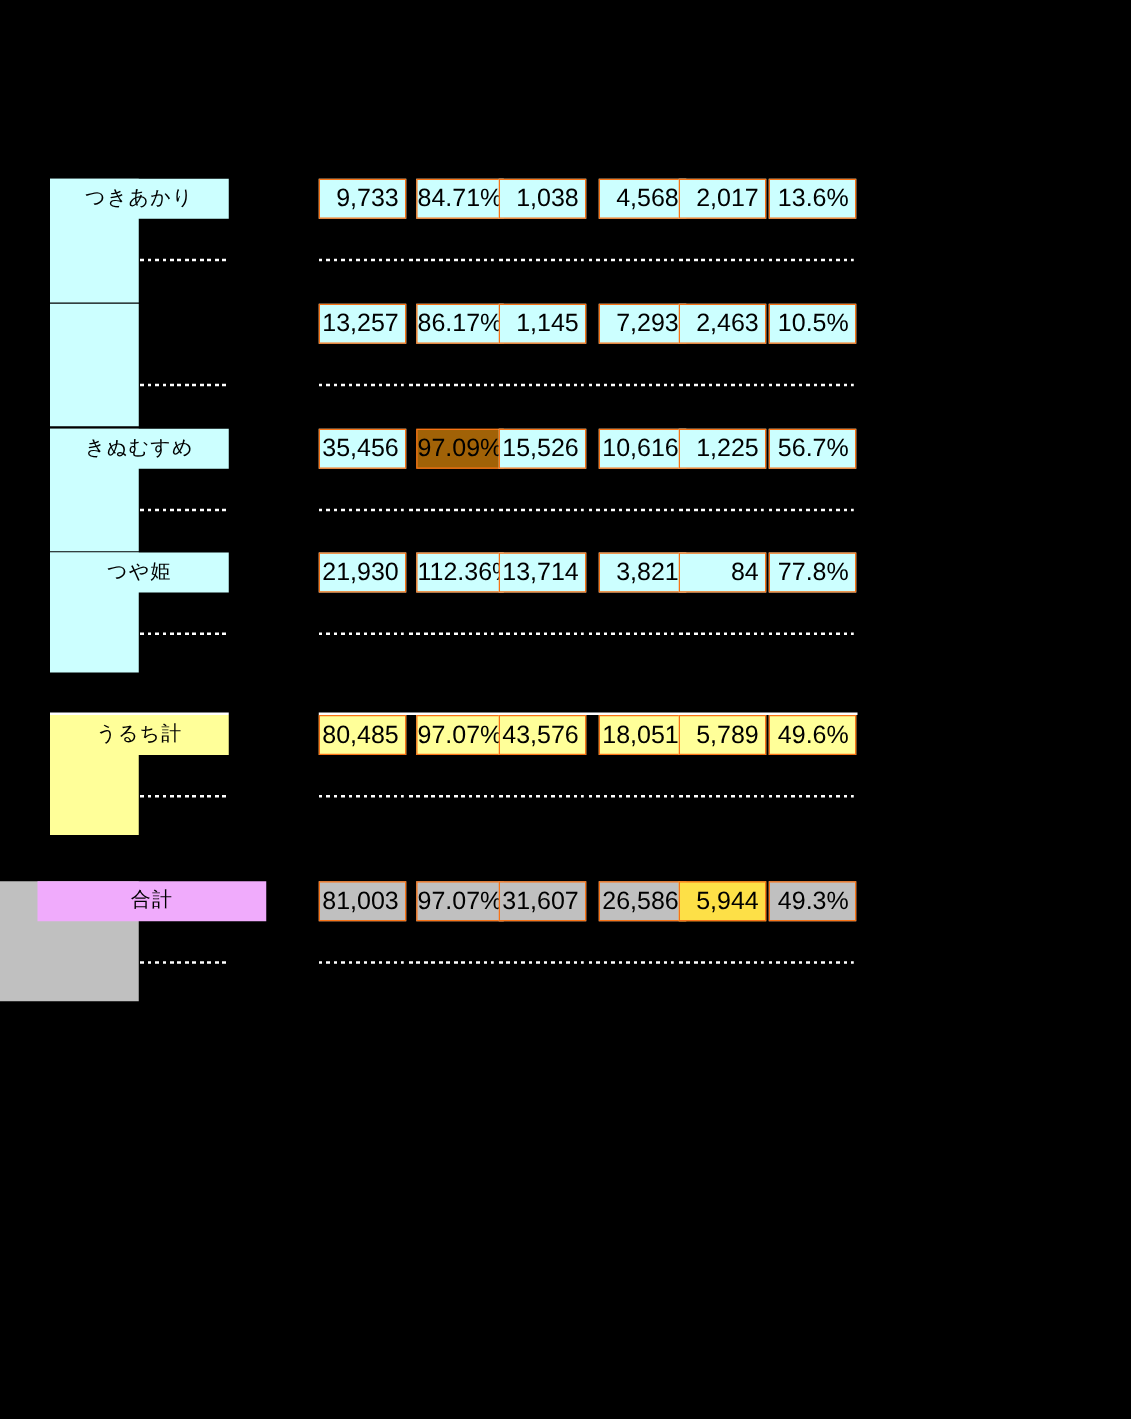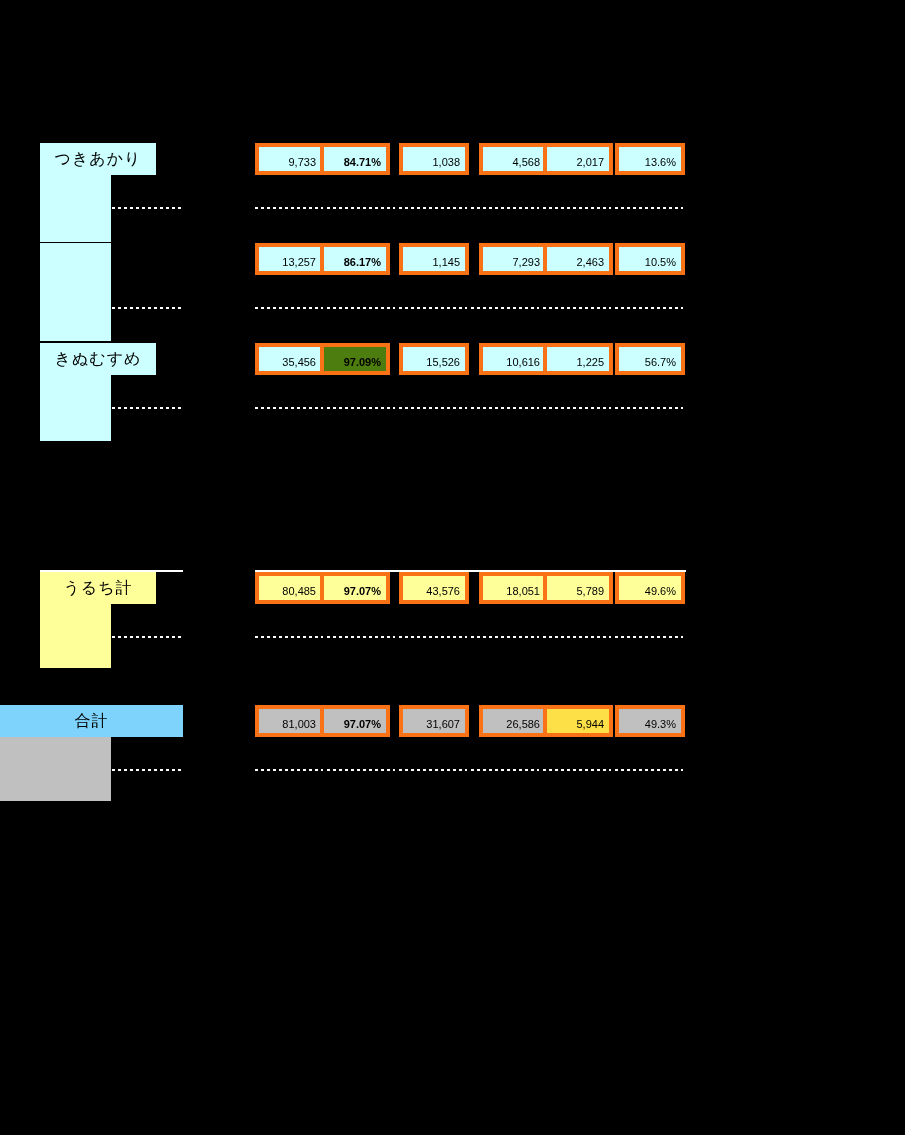--- a/index.html
+++ b/index.html
@@ -21,37 +21,37 @@
   .g3 { top: 343px; height: 98px; }
   .g4 { top: 442px; height: 96px; }
   .g5 { top: 572px; height: 96px; }
   .g6 { top: 705px; height: 96px; }
 
   .block { position: absolute; left: 40px; top: 0; width: 71px; height: 100%; }
   .g6 .block { left: 0; width: 111px; }
 
   .rowlabel {
     position: absolute; left: 40px; top: 0;
-    width: 116px; height: 32px;
+    width: 143px; height: 32px;
     line-height: 32px; text-align: center;
     font-size: 16px; letter-spacing: 1px; color: #000;
   }
   .g6 .rowlabel { left: 0; width: 183px; }
 
   .cell {
     position: absolute; top: 0;
     width: 70px; height: 32px;
     box-sizing: border-box;
-    border: 4px solid #f97316;
-    font-size: 11px; line-height: 30px;
+    border: 1px solid #f97316;
+    font-size: 20px; line-height: 30px;
     text-align: right; padding-right: 5px;
     color: #000;
     white-space: nowrap;
   }
-  .c0 { left: 255px; } .c1 { left: 320px; font-weight: bold; } .c2 { left: 399px; }
+  .c0 { left: 255px; } .c1 { left: 333px; } .c2 { left: 399px; }
   .c3 { left: 479px; } .c4 { left: 543px; } .c5 { left: 615px; }
 
   .dot {
     position: absolute; top: 64px; height: 2px;
     background: repeating-linear-gradient(90deg, #fff 0 3px, transparent 3px 6px);
   }
   .dot-label { left: 112px; width: 71px; }
   .d0 { left: 255px; width: 68px; } .d1 { left: 327px; width: 68px; }
   .d2 { left: 399px; width: 68px; } .d3 { left: 471px; width: 68px; }
   .d4 { left: 543px; width: 68px; } .d5 { left: 615px; width: 68px; }
@@ -97,34 +97,51 @@
     <div class="dot d2"></div>
     <div class="dot d3"></div>
     <div class="dot d4"></div>
     <div class="dot d5"></div>
   </div>
 
   <div class="group g3">
     <div class="block" style="background: rgb(204, 255, 255);"></div>
     <div class="rowlabel" style="background: rgb(204, 255, 255);">きぬむすめ</div>
     <div class="cell c0" style="background: rgb(204, 255, 255);">35,456</div>
-    <div class="cell c1" style="background: #4d7c0f;">97.09%</div>
+    <div class="cell c1" style="background: #a16207;">97.09%</div>
     <div class="cell c2" style="background: rgb(204, 255, 255);">15,526</div>
     <div class="cell c3" style="background: rgb(204, 255, 255);">10,616</div>
     <div class="cell c4" style="background: rgb(204, 255, 255);">1,225</div>
     <div class="cell c5" style="background: rgb(204, 255, 255);">56.7%</div>
     <div class="dot dot-label"></div>
     <div class="dot d0"></div>
     <div class="dot d1"></div>
     <div class="dot d2"></div>
     <div class="dot d3"></div>
     <div class="dot d4"></div>
     <div class="dot d5"></div>
   </div>
 
+  <div class="group g4">
+    <div class="block" style="background: rgb(204, 255, 255);"></div>
+    <div class="rowlabel" style="background: rgb(204, 255, 255);">つや姫</div>
+    <div class="cell c0" style="background: rgb(204, 255, 255);">21,930</div>
+    <div class="cell c1" style="background: rgb(204, 255, 255);">112.36%</div>
+    <div class="cell c2" style="background: rgb(204, 255, 255);">13,714</div>
+    <div class="cell c3" style="background: rgb(204, 255, 255);">3,821</div>
+    <div class="cell c4" style="background: rgb(204, 255, 255);">84</div>
+    <div class="cell c5" style="background: rgb(204, 255, 255);">77.8%</div>
+    <div class="dot dot-label"></div>
+    <div class="dot d0"></div>
+    <div class="dot d1"></div>
+    <div class="dot d2"></div>
+    <div class="dot d3"></div>
+    <div class="dot d4"></div>
+    <div class="dot d5"></div>
+  </div>
 
   <div class="group g5">
     <div class="topline topline-label"></div>
     <div class="topline topline-data"></div>
     <div class="block" style="background: rgb(255, 255, 153);"></div>
     <div class="rowlabel" style="background: rgb(255, 255, 153);">うるち計</div>
     <div class="cell c0" style="background: rgb(255, 255, 153);">80,485</div>
     <div class="cell c1" style="background: rgb(255, 255, 153);">97.07%</div>
     <div class="cell c2" style="background: rgb(255, 255, 153);">43,576</div>
     <div class="cell c3" style="background: rgb(255, 255, 153);">18,051</div>
@@ -134,21 +151,21 @@
     <div class="dot d0"></div>
     <div class="dot d1"></div>
     <div class="dot d2"></div>
     <div class="dot d3"></div>
     <div class="dot d4"></div>
     <div class="dot d5"></div>
   </div>
 
   <div class="group g6">
     <div class="block" style="background: rgb(192, 192, 192);"></div>
-    <div class="rowlabel" style="background: #7dd3fc;">合計</div>
+    <div class="rowlabel" style="background: #f0abfc; margin-left: 30px;">合計</div>
     <div class="cell c0" style="background: rgb(192, 192, 192);">81,003</div>
     <div class="cell c1" style="background: rgb(192, 192, 192);">97.07%</div>
     <div class="cell c2" style="background: rgb(192, 192, 192);">31,607</div>
     <div class="cell c3" style="background: rgb(192, 192, 192);">26,586</div>
     <div class="cell c4" style="background: #fde047;">5,944</div>
     <div class="cell c5" style="background: rgb(192, 192, 192);">49.3%</div>
     <div class="dot dot-label"></div>
     <div class="dot d0"></div>
     <div class="dot d1"></div>
     <div class="dot d2"></div>

